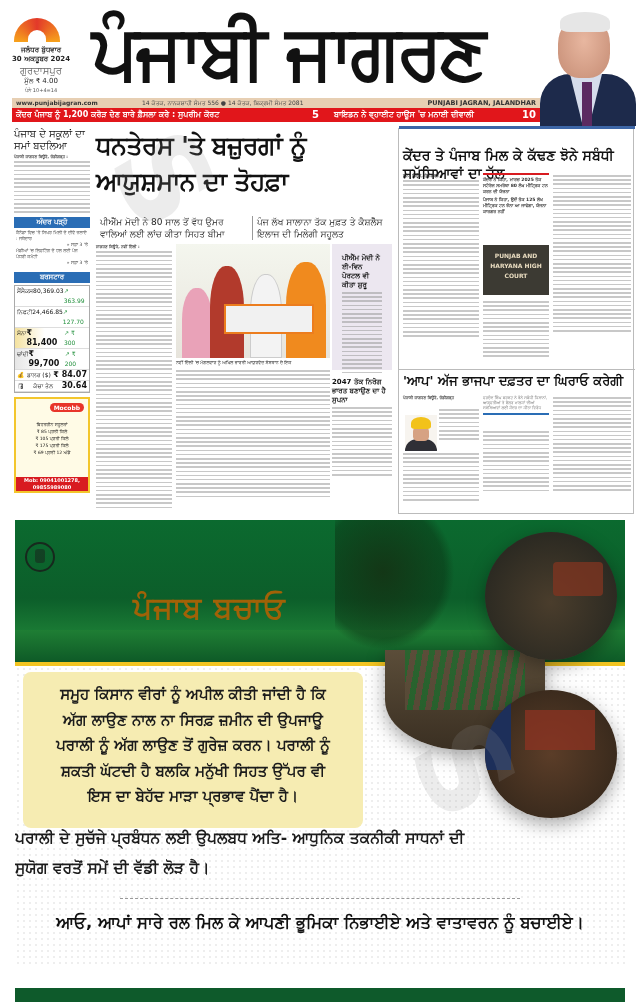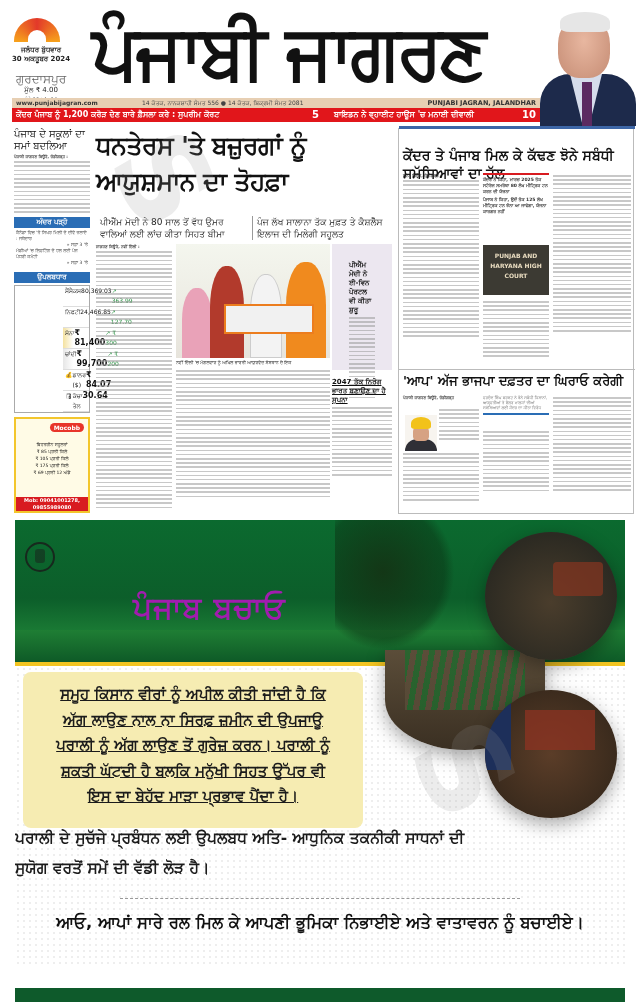--- a/index.html
+++ b/index.html
@@ -6,21 +6,21 @@
   html, body { width: 640px; height: 1003px; background: #fff; overflow: hidden; }
   body { font-family: "DejaVu Sans", sans-serif; color: #111; position: relative; }
 
   
   .masthead { position: absolute; left: 0; top: 0; width: 640px; height: 128px; }
   .logo-sun { position: absolute; left: 14px; top: 18px; width: 46px; height: 24px;
     border-radius: 46px 46px 0 0; background: conic-gradient(from -90deg at 50% 100%, #f7a21b 0deg, #e2392a 90deg, #f7a21b 180deg); overflow: hidden; }
   .logo-sun:after { content: ""; position: absolute; left: 14px; top: 12px; width: 18px; height: 12px; background: #fff; border-radius: 18px 18px 0 0; }
   .meta { position: absolute; left: 12px; top: 46px; font-size: 7px; line-height: 9px; color: #222; text-align: center; }
   .meta .date { font-weight: bold; }
-  .meta .city { color: #666; font-size: 12px; margin-top: 11px; }
+  .meta .city { color: #666; font-size: 10px; margin-top: 2px; }
   .meta .price { margin-top: 2px; }
   .meta .pages { color: #555; font-size: 5px; }
   .title { position: absolute; left: 92px; top: 4px; font-family: "DejaVu Sans", sans-serif; font-weight: 900;
     font-size: 72px; line-height: 90px; letter-spacing: -3px; color: #111; transform: scaleY(1.05); transform-origin: left top; }
   .photo { position: absolute; left: 540px; top: 8px; width: 96px; height: 118px; overflow: hidden; }
   .photo .face { position: absolute; left: 18px; top: 8px; width: 52px; height: 62px; background: radial-gradient(ellipse at 50% 40%, #e8b7a0, #c58c74); border-radius: 45% 45% 40% 40%; }
   .photo .hair { position: absolute; left: 20px; top: 4px; width: 50px; height: 20px; background: #e6e6e6; border-radius: 50% 50% 20% 20%; }
   .photo .suit { position: absolute; left: 0; top: 66px; width: 96px; height: 60px; background: #1d2a4b; border-radius: 30px 30px 0 0; }
   .photo .shirt { position: absolute; left: 30px; top: 66px; width: 32px; height: 52px; background: #d5dceb; clip-path: polygon(0 0, 100% 0, 60% 100%, 40% 100%); }
   .photo .tie { position: absolute; left: 42px; top: 74px; width: 10px; height: 44px; background: #5b2a61; }
@@ -34,72 +34,72 @@
 
   
   .col-left { position: absolute; left: 14px; top: 128px; width: 76px; height: 390px; }
   .h-left { font-size: 10px; font-weight: normal; line-height: 12px; }
   .txt { font-size: 4px; line-height: 5.2px; color: #666; }
   .lines { margin-top: 2px; }
   .lines i { display: block; height: 1.6px; background: #9a9a9a; margin: 0 0 2.6px 0; opacity: .55; }
   .boxhead { background: #2a6db5; color: #fff; font-size: 7px; font-weight: bold; text-align: center; height: 11px; line-height: 11px; margin-top: 4px; }
   .inside-list { font-size: 4.5px; line-height: 6px; color: #444; padding: 2px 2px; }
   .inside-list .ref { text-align: right; }
-  .market { border: 1px solid #aaa; margin-top: 2px; padding-left: 48px; }
+  .market { border: 1px solid #aaa; margin-top: 2px; }
   .m-row { font-size: 6px; line-height: 10px; padding: 0 2px; display: flex; justify-content: space-between; border-bottom: 1px solid #ddd; }
   .m-row b { font-size: 8px; }
   .up { color: #1f8f3a; font-size: 6px; }
   .ad-mini { margin-top: 4px; height: 96px; border: 2px solid #f3c62c; background: #fffbe6; position: relative; font-size: 4.5px; text-align: center; line-height: 7px; }
   .ad-mini .brand { position: absolute; right: 4px; top: 4px; background: #e8352a; color: #fff; font-size: 6px; border-radius: 6px; padding: 1px 4px; font-weight: bold; }
   .ad-mini .foot { position: absolute; left: 0; bottom: 0; width: 100%; background: #d81b20; color: #fff; font-size: 5px; line-height: 7px; font-weight: bold; }
 
   .col-main { position: absolute; left: 96px; top: 128px; width: 296px; height: 390px; }
   .lead { font-size: 25px; font-weight: 900; line-height: 36px; letter-spacing: -0.5px; }
   .sub { position: absolute; top: 88px; font-size: 9px; line-height: 12px; color: #222; }
   .sub.l { left: 4px; width: 146px; }
   .sub.r { left: 156px; width: 140px; border-left: 1px solid #999; padding-left: 4px; }
   .main-photo { position: absolute; left: 80px; top: 116px; width: 154px; height: 114px; background: linear-gradient(180deg,#f4f6ee,#e7e4dc); overflow: hidden; }
   .person { position: absolute; bottom: 0; border-radius: 45% 45% 0 0; }
   .cheque { position: absolute; left: 48px; top: 60px; width: 90px; height: 30px; background: #f1f1f1; border: 2px solid #ec7d1e; }
   .caption { position: absolute; left: 80px; top: 232px; width: 154px; font-size: 4.5px; line-height: 6px; }
-  .sidebox { position: absolute; left: 236px; top: 116px; width: 60px; height: 126px; background: #ece7f0; padding: 17px; }
+  .sidebox { position: absolute; left: 236px; top: 116px; width: 60px; height: 126px; background: #ece7f0; padding: 10px; }
   .sidebox h4 { font-size: 7px; line-height: 9px; }
-  .subhead2047 { font-size: 7px; font-weight: bold; line-height: 9px; margin-top: 4px; text-decoration: underline; }
+  .subhead2047 { font-size: 7px; font-weight: bold; line-height: 9px; margin-top: 4px; }
 
   .col-right { position: absolute; left: 398px; top: 128px; width: 236px; height: 386px; border: 1px solid #bbb; }
   .col-right:before { content: ""; position: absolute; left: 0; top: -3px; width: 236px; height: 3px; background: #3d66a7; }
   .rh { font-size: 14px; font-weight: bold; line-height: 18px; padding: 17px 4px 0 4px; }
   .hc-photo { position: absolute; left: 84px; top: 116px; width: 66px; height: 50px; background: #3c3a33; color: #e9dcc0; font-size: 6px; font-weight: bold; text-align: center; padding-top: 6px; line-height: 10px; }
   .aap-head { position: absolute; left: 4px; top: 244px; font-size: 13px; font-weight: bold; }
   .mug { position: absolute; left: 6px; top: 286px; width: 32px; height: 36px; background: #f7f4ef; overflow: hidden; }
   .mug .turban { position: absolute; left: 6px; top: 2px; width: 20px; height: 12px; background: #f2c21a; border-radius: 50% 50% 20% 20%; }
   .mug .f { position: absolute; left: 8px; top: 12px; width: 16px; height: 14px; background: #d6a283; border-radius: 30%; }
   .mug .b { position: absolute; left: 0; top: 24px; width: 32px; height: 14px; background: #2f2f36; border-radius: 12px 12px 0 0; }
 
   
   .ad { position: absolute; left: 15px; top: 520px; width: 610px; height: 482px; background: #fff; overflow: hidden; }
   .ad .green { position: absolute; left: 0; top: 0; width: 610px; height: 142px;
     background: linear-gradient(180deg, #0b6a2f 0%, #0c5e2a 55%, #1b7c35 80%, #0f5b29 100%); }
   .ad .field { position: absolute; left: 0; top: 110px; width: 610px; height: 32px; background: linear-gradient(180deg,#1f7e34,#0e5a27); }
   .ad .goldline { position: absolute; left: 0; top: 142px; width: 610px; height: 4px; background: #f2c421; }
   .emblem { position: absolute; left: 10px; top: 22px; width: 30px; height: 30px; border: 2px solid #1a1a1a; border-radius: 50%; opacity: .8; }
   .emblem:after { content: ""; position: absolute; left: 8px; top: 5px; width: 10px; height: 14px; background: #1a1a1a; border-radius: 3px; opacity: .6; }
-  .ad-title { position: absolute; left: 118px; top: 70px; font-size: 30px; font-weight: 900; color: #a21caf; letter-spacing: 1px; }
+  .ad-title { position: absolute; left: 118px; top: 70px; font-size: 30px; font-weight: 900; color: #a16207; letter-spacing: 1px; }
   .tree { position: absolute; left: 320px; top: 0; width: 120px; height: 130px; background: radial-gradient(ellipse at 40% 40%, rgba(20,50,20,.9), rgba(10,40,15,.4) 60%, transparent 70%); }
   .circle { position: absolute; border-radius: 50%; box-shadow: 0 6px 18px rgba(0,0,0,.35); overflow: hidden; }
   .c1 { left: 470px; top: 12px; width: 132px; height: 128px; background: radial-gradient(circle at 50% 55%, #4a3d2c, #2c2a22 70%); }
   .c1 .bale { position: absolute; right: 14px; top: 30px; width: 50px; height: 34px; background: #7d3520; opacity: .8; border-radius: 4px; }
   .c2 { left: 370px; top: 130px; width: 160px; height: 100px; border-radius: 0 0 50% 50%; background: linear-gradient(180deg,#5b4d39,#3a2f22); }
   .c2 .machine { position: absolute; left: 20px; top: 0; width: 120px; height: 60px; background: repeating-linear-gradient(100deg,#1f6a2d 0 6px,#5b4d39 6px 12px); opacity: .8; }
   .c3 { left: 470px; top: 170px; width: 132px; height: 128px; background: radial-gradient(circle at 50% 50%, #5b3d28, #3b2b1d 70%); }
   .c3 .tractor { position: absolute; left: 0; top: 10px; width: 26px; height: 70px; background: #1d2f5a; }
   .c3 .red { position: absolute; left: 40px; top: 20px; width: 70px; height: 40px; background: #8d3322; opacity: .75; }
 
   .msg-box { position: absolute; left: 8px; top: 152px; width: 340px; height: 156px; background: #f6ecb2; border-radius: 8px; padding: 10px 8px; text-align: center; }
-  .msg-box p { font-size: 15px; font-weight: bold; line-height: 25.5px; color: #1b1b1b; text-decoration: underline; }
+  .msg-box p { font-size: 15px; font-weight: bold; line-height: 25.5px; color: #1b1b1b; }
   .dots { position: absolute; left: 0; top: 146px; width: 610px; height: 300px;
     background-image: radial-gradient(#e3e3e3 1px, transparent 1.5px); background-size: 6px 6px; opacity: .6; }
   .msg2 { position: absolute; left: 0; top: 303px; width: 610px; text-align: left; font-size: 15.5px; font-weight: bold; line-height: 30px; color: #1b1b1b; }
   .divider { position: absolute; left: 105px; top: 378px; width: 400px; border-top: 1px dashed #999; }
   .msg3 { position: absolute; left: 0; top: 388px; width: 610px; text-align: center; font-size: 16.5px; font-weight: bold; line-height: 30px; color: #111; }
   .bottombar { position: absolute; left: 0; top: 468px; width: 610px; height: 14px; background: #0e5a2b; }
 
   .wm { position: absolute; font-size: 120px; font-weight: bold; color: rgba(150,150,150,.18); transform: rotate(60deg); pointer-events: none; }
 </style>
 </head>
@@ -153,21 +153,21 @@
       <i></i>
       <i></i>
   </div>
   <div class="boxhead">ਅੰਦਰ ਪੜ੍ਹੋ</div>
   <div class="inside-list">
     <div>ਕੈਨੇਡਾ ਵਿਚ 'ਤੇ ਸਿਖਰ ਮਿਲੀ ਦੇ ਦੀਵੇ ਜਲਾਏ : ਜਥੇਦਾਰ</div>
     <div class="ref">» ਸਫ਼ਾ 3 'ਤੇ</div>
     <div>ਮੰਡੀਆਂ 'ਚ ਲਿਫ਼ਟਿੰਗ ਦੇ ਹਲ ਲਈ ਪੰਜ ਪੱਧਰੀ ਕਮੇਟੀ</div>
     <div class="ref">» ਸਫ਼ਾ 3 'ਤੇ</div>
   </div>
-  <div class="boxhead">ਉਪਲਬਧਾਰ</div>
+  <div class="boxhead">ਬਰਸਟਾਰ</div>
   <div class="market">
     <div class="m-row">
       <span>ਸੈਂਸੈਕਸ</span>
       <span>80,369.03</span>
       <span class="up">↗ 363.99</span>
     </div>
     <div class="m-row">
       <span>ਨਿਫਟੀ</span>
       <span>24,466.85</span>
       <span class="up">↗ 127.70</span>

